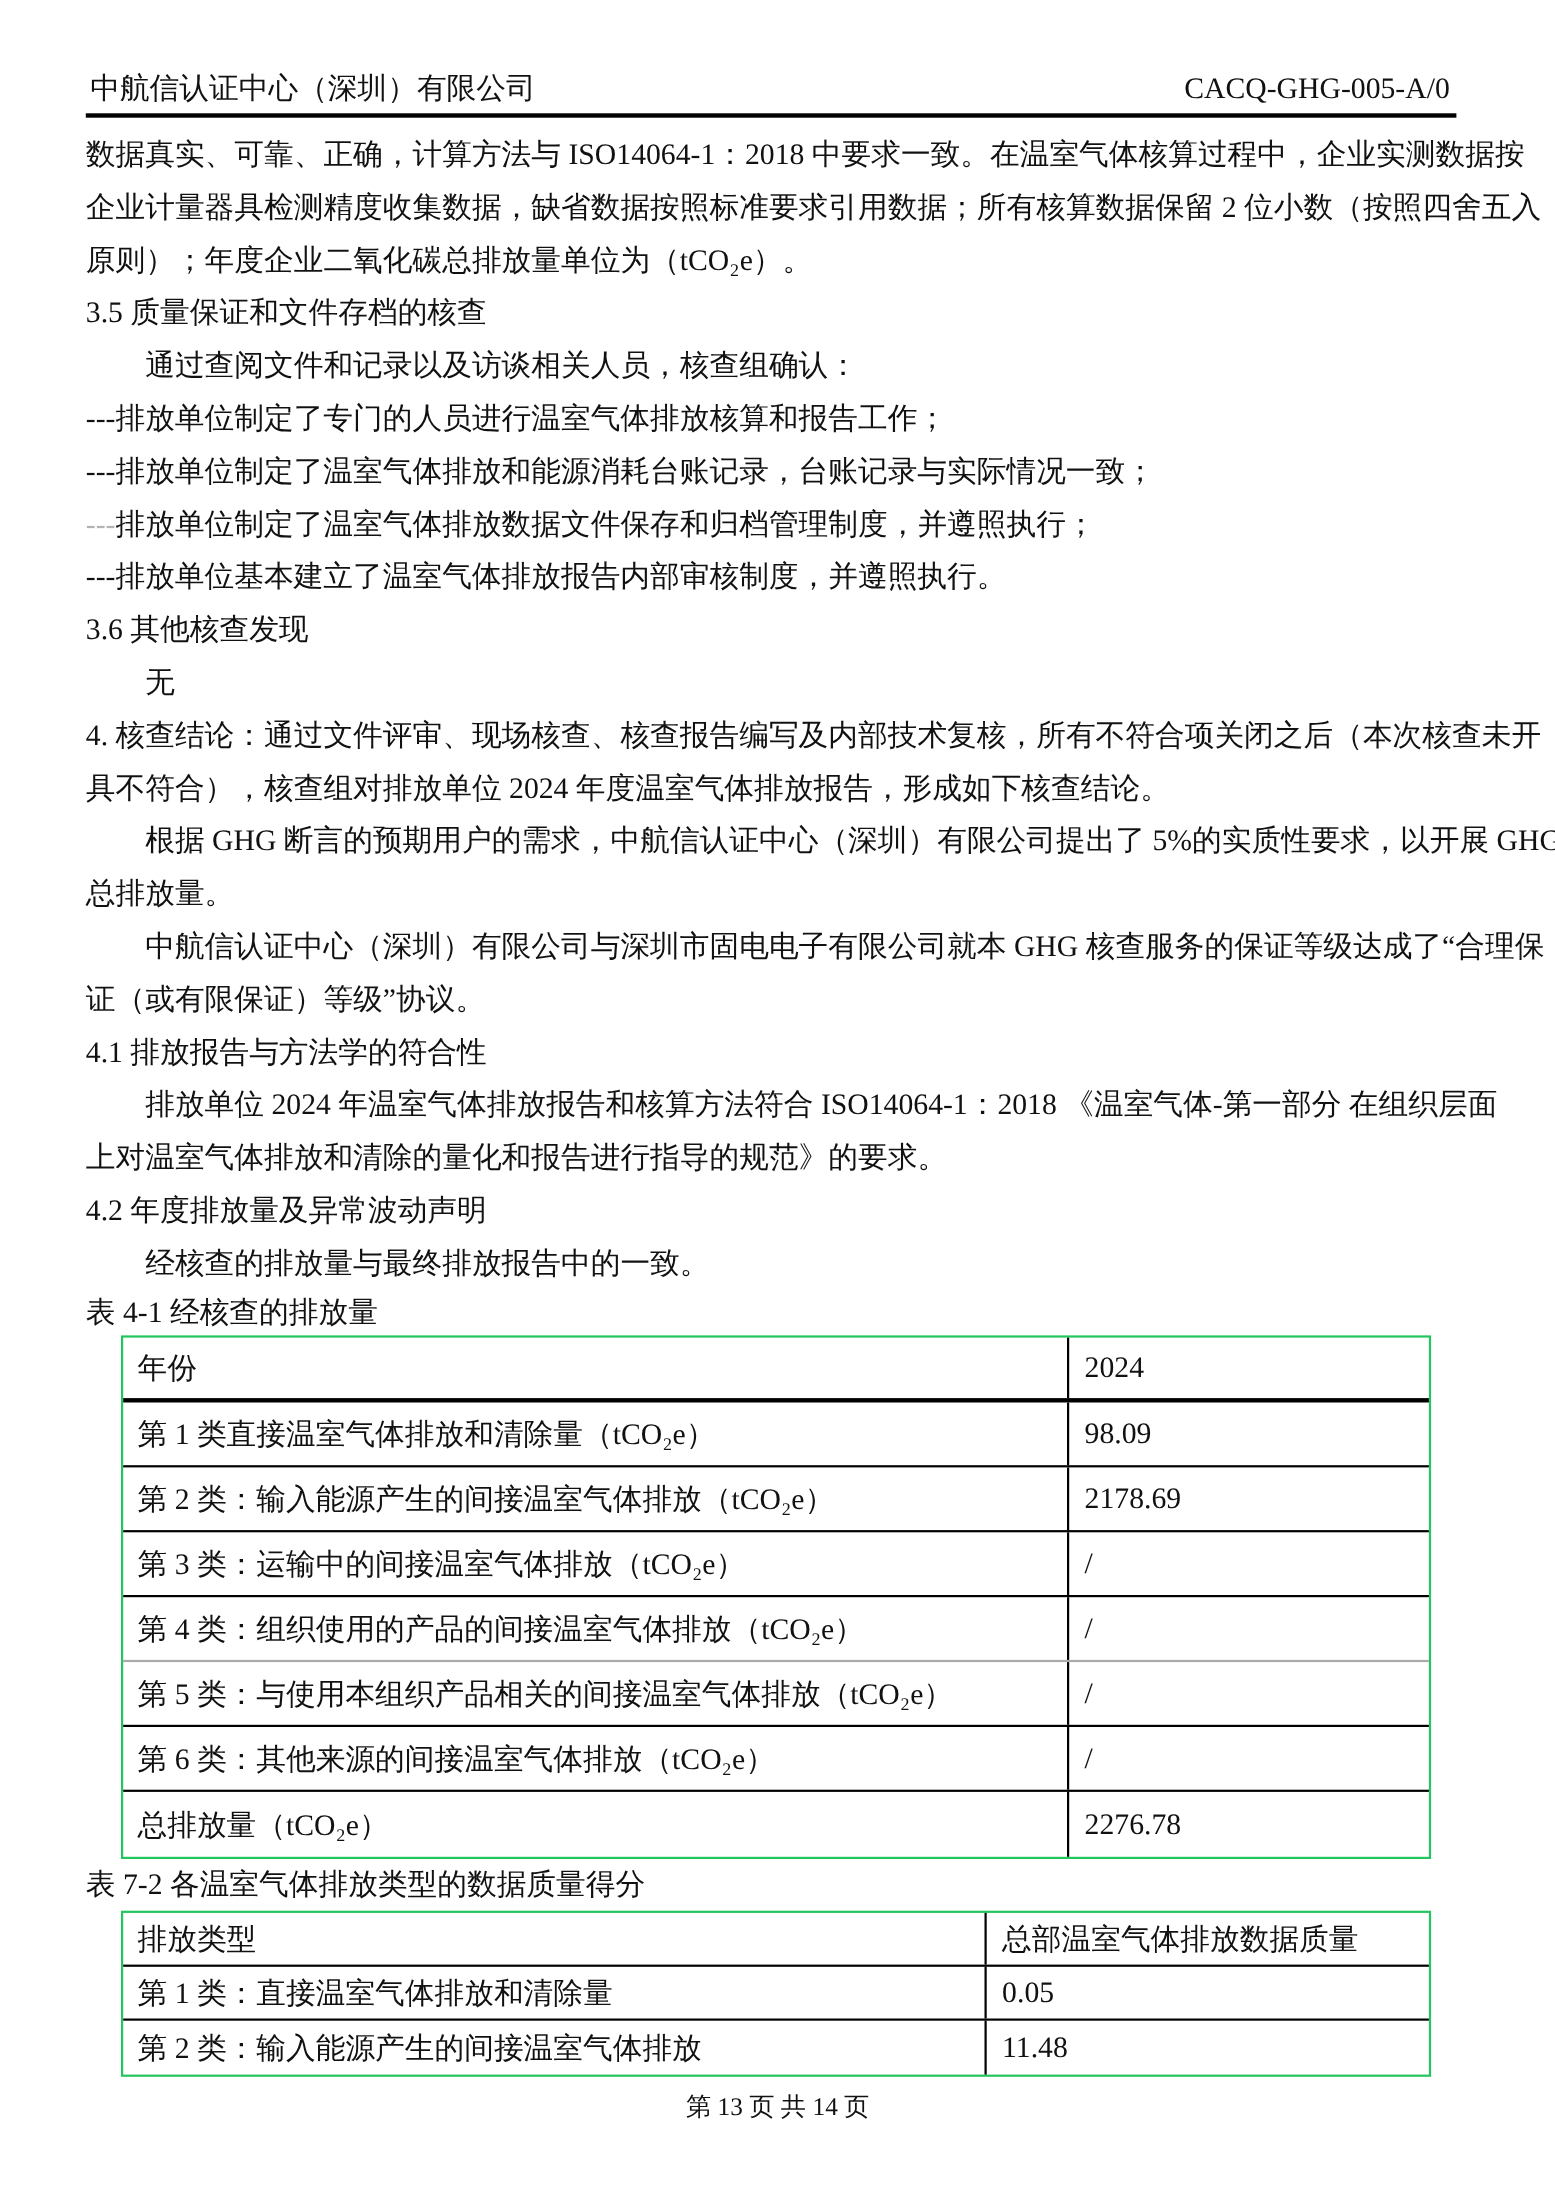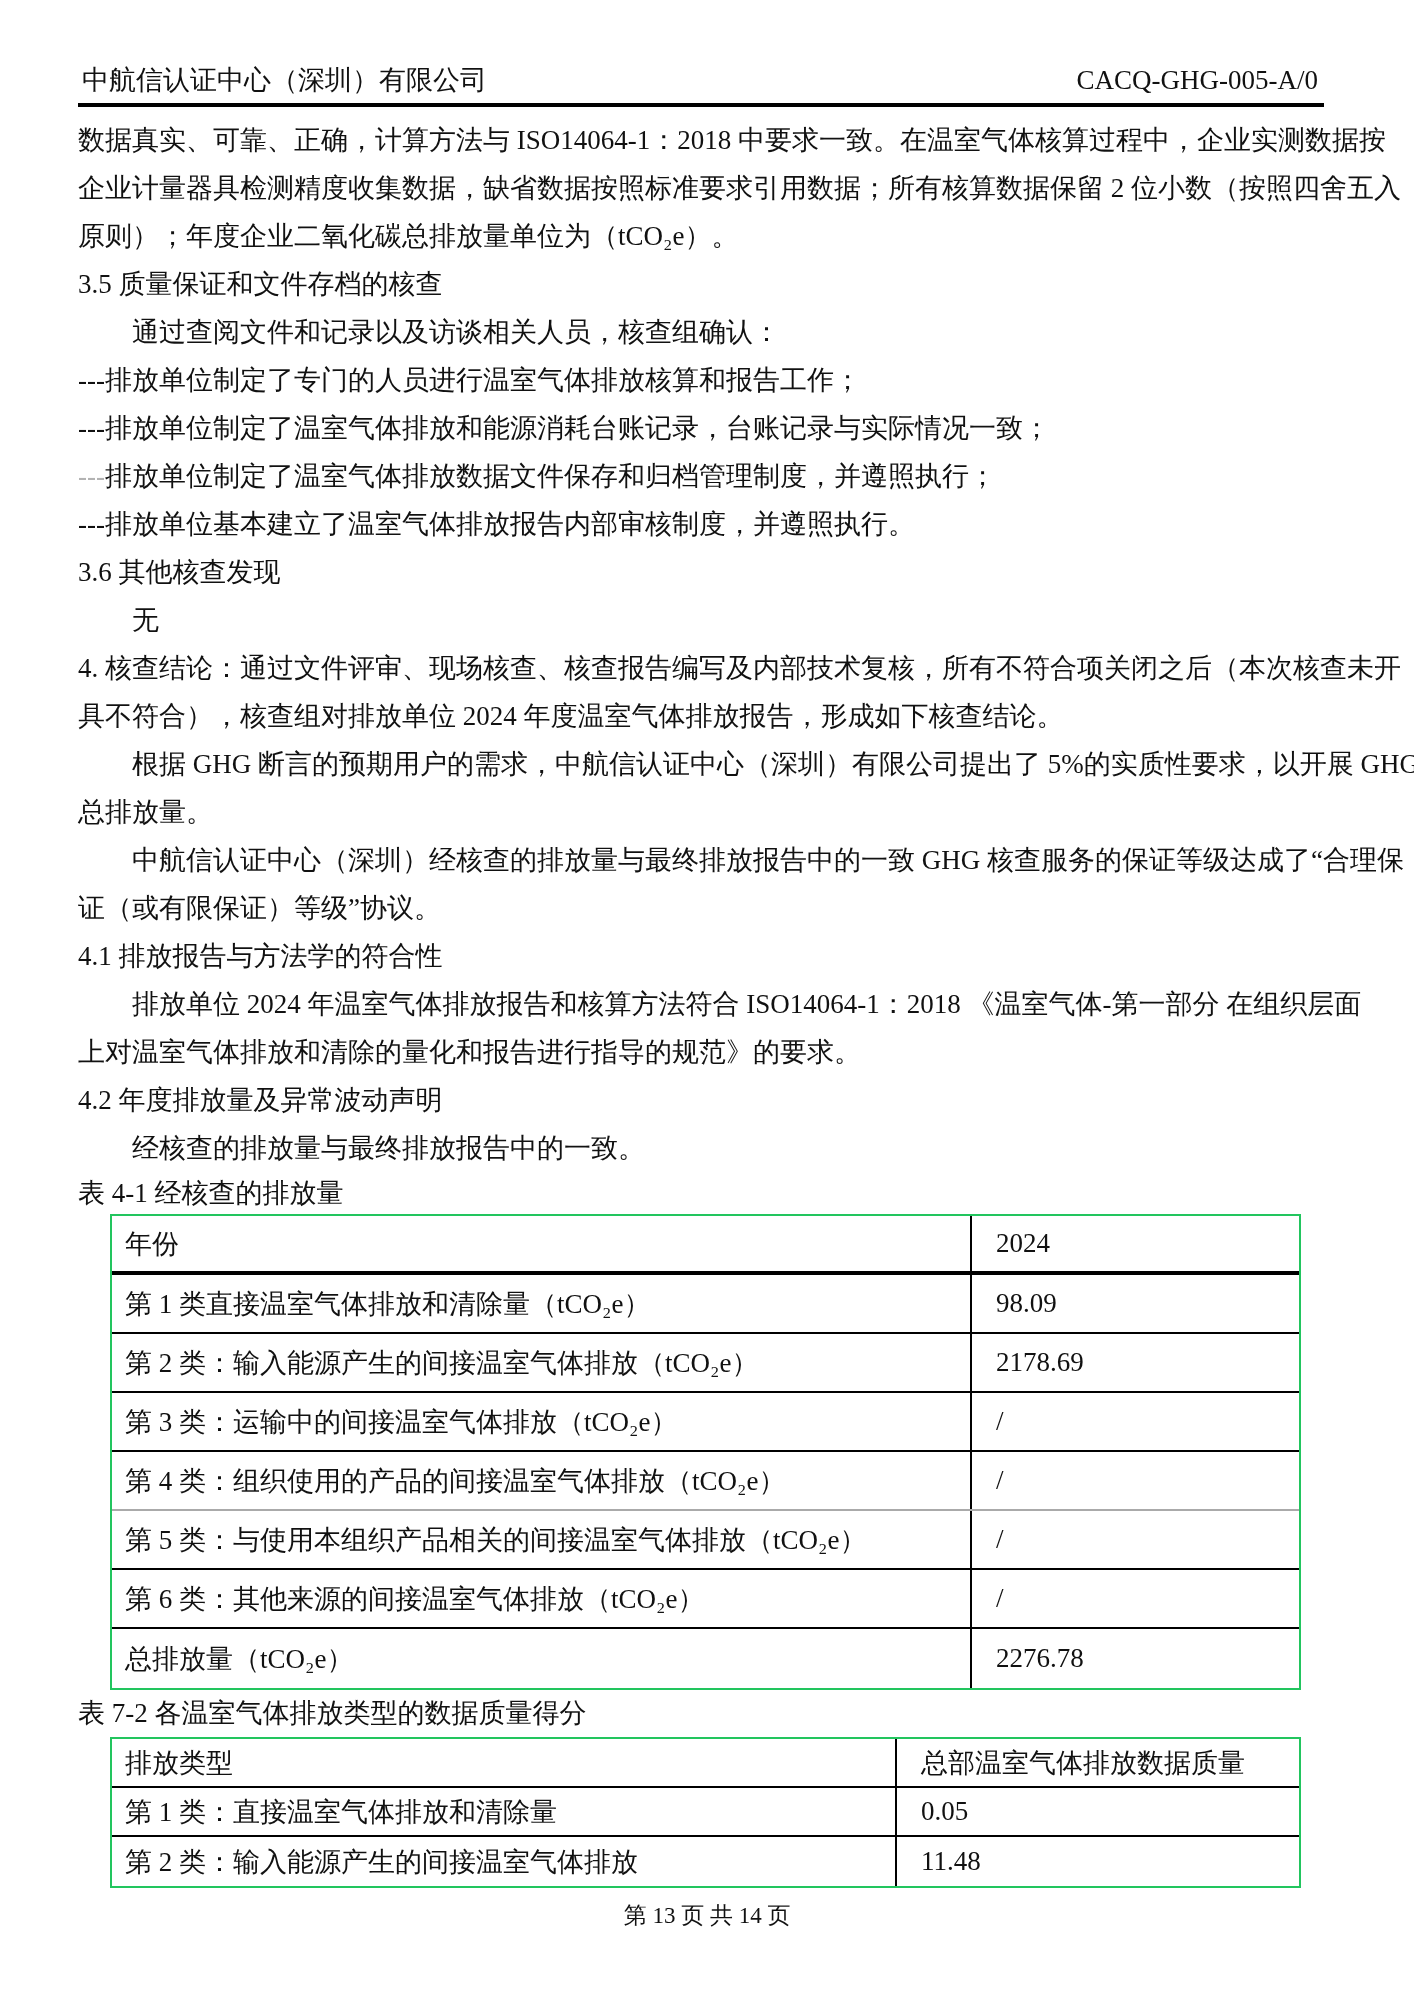--- a/index.html
+++ b/index.html
@@ -38,21 +38,21 @@
   .t-row{display:flex;box-sizing:border-box;border-bottom:2px solid #000;}
   #tbl1 .t-row{height:59px;}
   #tbl2 .t-row{height:49px;}
   .t-row:last-child{border-bottom:none;}
   #tbl1 .t-row.thickb{border-bottom-width:4px;}
   #tbl1 .t-row.grayb{border-bottom-color:#aaa;}
   .c1{box-sizing:border-box;border-right:2px solid #000;display:flex;align-items:center;
       padding-left:13px;font-size:27px;white-space:nowrap;}
   #tbl1 .c1{width:860px;}
   #tbl2 .c1{width:785px;}
-  .c2{flex:1;display:flex;align-items:center;padding-left:24px;font-size:27px;white-space:nowrap;}
+  .c2{flex:1;display:flex;align-items:center;padding-left:14px;font-size:27px;white-space:nowrap;}
   
   #ftr{
     position:absolute;left:0;top:1892px;width:100%;height:48px;line-height:48px;
     text-align:center;font-size:23px;white-space:nowrap;
   }
 </style>
 </head>
 <body>
 
 <div id="page">
@@ -72,21 +72,21 @@
     <div class="line">---排放单位制定了专门的人员进行温室气体排放核算和报告工作；</div>
     <div class="line">---排放单位制定了温室气体排放和能源消耗台账记录，台账记录与实际情况一致；</div>
     <div class="line"><span class="graydash">---</span><span>排放单位制定了温室气体排放数据文件保存和归档管理制度，并遵照执行；</span></div>
     <div class="line">---排放单位基本建立了温室气体排放报告内部审核制度，并遵照执行。</div>
     <div class="line">3.6 其他核查发现</div>
     <div class="line indent">无</div>
     <div class="line">4. 核查结论：通过文件评审、现场核查、核查报告编写及内部技术复核，所有不符合项关闭之后（本次核查未开</div>
     <div class="line">具不符合），核查组对排放单位 2024 年度温室气体排放报告，形成如下核查结论。</div>
     <div class="line indent">根据 GHG 断言的预期用户的需求，中航信认证中心（深圳）有限公司提出了 5%的实质性要求，以开展 GHG</div>
     <div class="line">总排放量。</div>
-    <div class="line indent">中航信认证中心（深圳）经核查的排放量与最终排放报告中的一致 GHG 核查服务的保证等级达成了“合理保</div>
+    <div class="line indent">中航信认证中心（深圳）有限公司与深圳市固电电子有限公司就本 GHG 核查服务的保证等级达成了“合理保</div>
     <div class="line">证（或有限保证）等级”协议。</div>
     <div class="line">4.1 排放报告与方法学的符合性</div>
     <div class="line indent">排放单位 2024 年温室气体排放报告和核算方法符合 ISO14064-1：2018 《温室气体-第一部分 在组织层面</div>
     <div class="line">上对温室气体排放和清除的量化和报告进行指导的规范》的要求。</div>
     <div class="line">4.2 年度排放量及异常波动声明</div>
     <div class="line indent">经核查的排放量与最终排放报告中的一致。</div>
   </div>
 
   <div id="cap1" class="caption">表 4-1 经核查的排放量</div>
 

